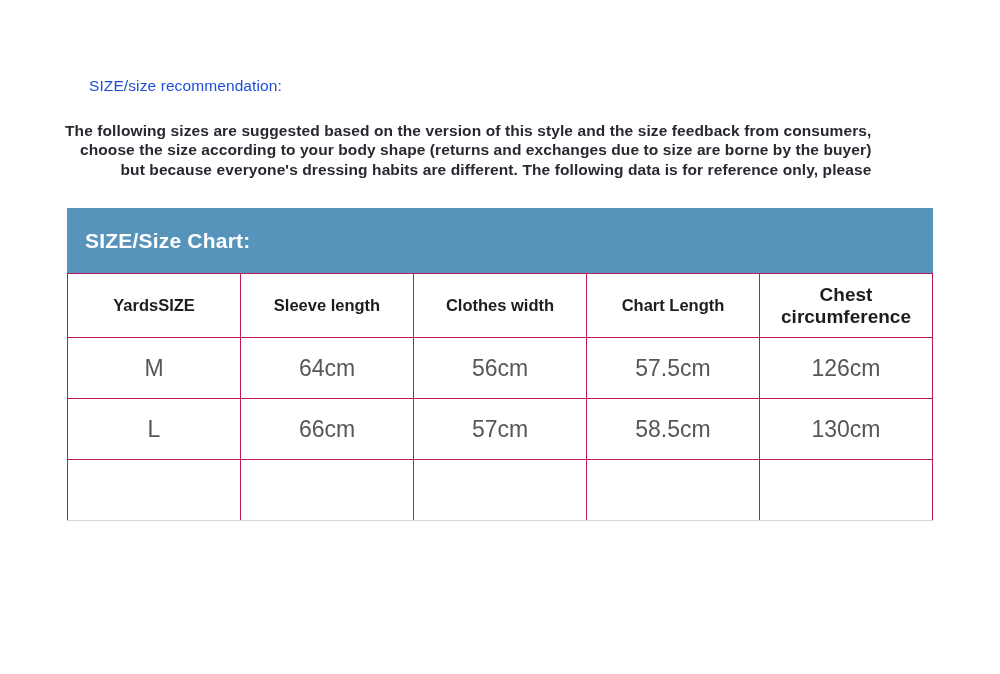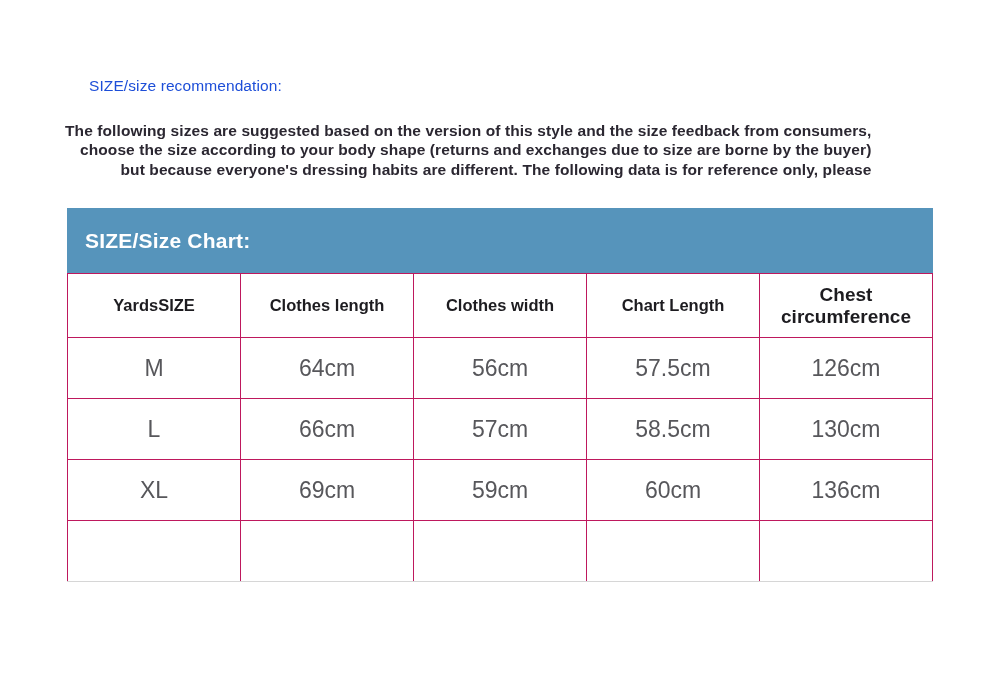--- a/index.html
+++ b/index.html
@@ -95,21 +95,21 @@
   </div>
 
   <div class="chart-title-bar" style="background: rgb(86, 148, 187);">
     <span class="bar-label">SIZE/Size Chart:</span>
   </div>
 
   <table class="size-table">
     <thead>
       <tr>
         <th>YardsSIZE</th>
-        <th>Clothes length</th>
+        <th>Sleeve length</th>
         <th>Clothes width</th>
         <th>Chart Length</th>
         <th>Chest circumference</th>
       </tr>
     </thead>
     <tbody>
         <tr>
           <td>M</td>
           <td>64cm</td>
           <td>56cm</td>
@@ -117,27 +117,20 @@
           <td>126cm</td>
         </tr>
         <tr>
           <td>L</td>
           <td>66cm</td>
           <td>57cm</td>
           <td>58.5cm</td>
           <td>130cm</td>
         </tr>
         <tr>
-          <td>XL</td>
-          <td>69cm</td>
-          <td>59cm</td>
-          <td>60cm</td>
-          <td>136cm</td>
-        </tr>
-        <tr>
           <td></td>
           <td></td>
           <td></td>
           <td></td>
           <td></td>
         </tr>
       </tbody>
   </table>
 
 </div>

